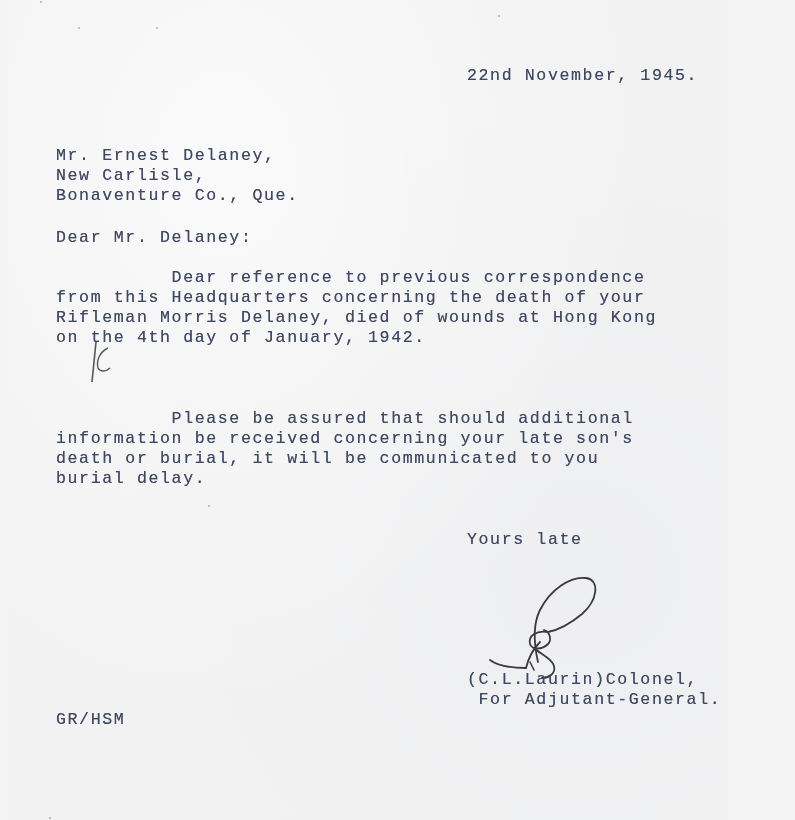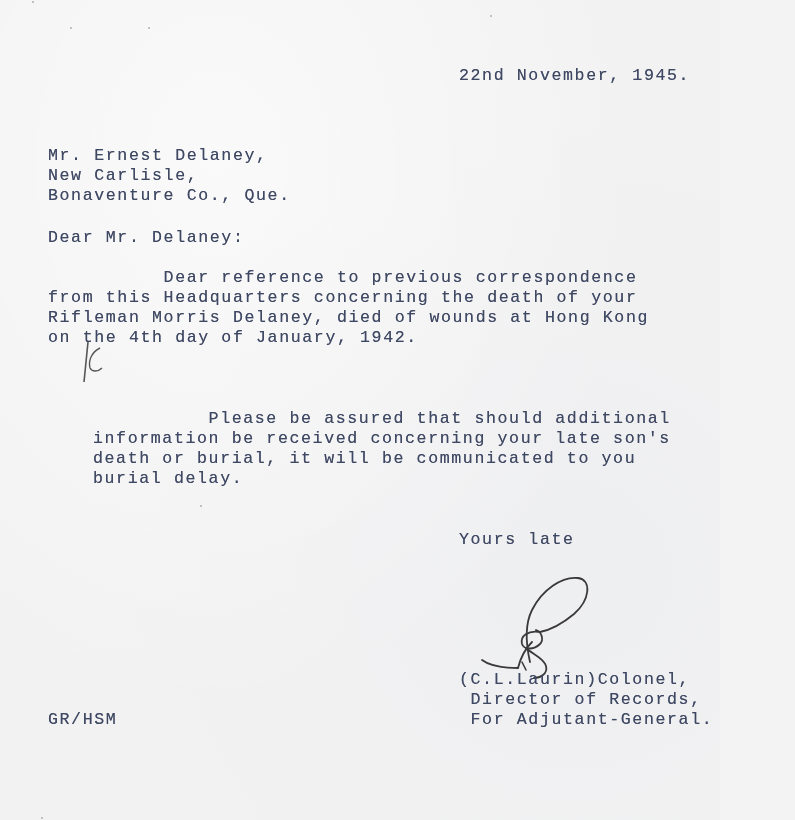--- a/index.html
+++ b/index.html
@@ -9,21 +9,21 @@
     body {
       width: 795px;
       height: 820px;
       background: #f3f3f3;
       position: relative;
       overflow: hidden;
       font-family: "DejaVu Sans Mono", "Liberation Mono", monospace;
     }
     .page {
       position: absolute;
-      left: 0; top: 0;
+      left: 8px; top: 0;
       width: 720px; height: 820px;
       background:
         radial-gradient(ellipse at 30% 20%, rgba(255,255,255,0.6), rgba(255,255,255,0) 60%),
         radial-gradient(ellipse at 80% 70%, rgba(235,236,240,0.5), rgba(255,255,255,0) 60%),
         #f2f2f2;
       text-decoration: underline;
     }
     .line {
       position: absolute;
       white-space: pre;
@@ -65,40 +65,39 @@
     <span class="line">from this Headquarters concerning the death of your</span>
     <span class="line">Rifleman Morris Delaney, died of wounds at Hong Kong</span>
     <span class="line">on the 4th day of January, 1942.</span>
   </div>
 
   <svg class="sig" style="left:78px; top:338px;" width="30" height="50" viewBox="0 0 30 50">
     <path d="M10 4 L6 44" stroke="#555" stroke-width="1.6" fill="none"></path>
     <path d="M22 10 C14 14 10 22 12 30 C14 34 20 34 24 30" stroke="#555" stroke-width="1.4" fill="none"></path>
   </svg>
 
-  <div class="block" style="left:48px; top:409px;margin-left:45px;">
+  <div class="block" style="left:48px; top:409px;">
     <span class="line">          Please be assured that should additional</span>
     <span class="line">information be received concerning your late son's</span>
     <span class="line">death or burial, it will be communicated to you</span>
     <span class="line">burial delay.</span>
   </div>
 
   <div class="line" style="left:459px; top:530px;">Yours late</div>
 
   <svg class="sig" style="left:470px; top:570px;" width="130" height="110" viewBox="0 0 130 110">
     <path d="M60 92 C55 70 56 52 62 40 C72 20 92 6 108 8 C122 10 120 30 104 44 C92 54 80 60 70 62" stroke="#3a3a3a" stroke-width="1.8" fill="none" stroke-linecap="round"></path>
     <path d="M70 62 C58 60 50 66 52 74 C54 80 64 80 70 74 C74 70 72 62 66 60" stroke="#3a3a3a" stroke-width="1.8" fill="none" stroke-linecap="round"></path>
     <path d="M62 72 C54 80 50 90 48 98 C36 98 20 96 12 90" stroke="#3a3a3a" stroke-width="1.8" fill="none" stroke-linecap="round"></path>
     <path d="M56 78 C62 84 74 88 76 96 C78 104 70 108 64 108" stroke="#3a3a3a" stroke-width="1.8" fill="none" stroke-linecap="round"></path>
     <path d="M52 92 L56 100" stroke="#3a3a3a" stroke-width="1.6" fill="none" stroke-linecap="round"></path>
   </svg>
 
   <div class="block" style="left:459px; top:670px;">
     <span class="line">(C.L.Laurin)Colonel,</span>
-    <span class="line"> Director of Records,</span>
     <span class="line"> For Adjutant-General.</span>
   </div>
 
   <div class="line" style="left:48px; top:710px;">GR/HSM</div>
 
   <span class="speck" style="left:32px; top:1px;"></span>
   <span class="speck" style="left:70px; top:27px;"></span>
   <span class="speck" style="left:148px; top:27px;"></span>
   <span class="speck" style="left:200px; top:505px;"></span>
   <span class="speck" style="left:41px; top:817px;"></span>

